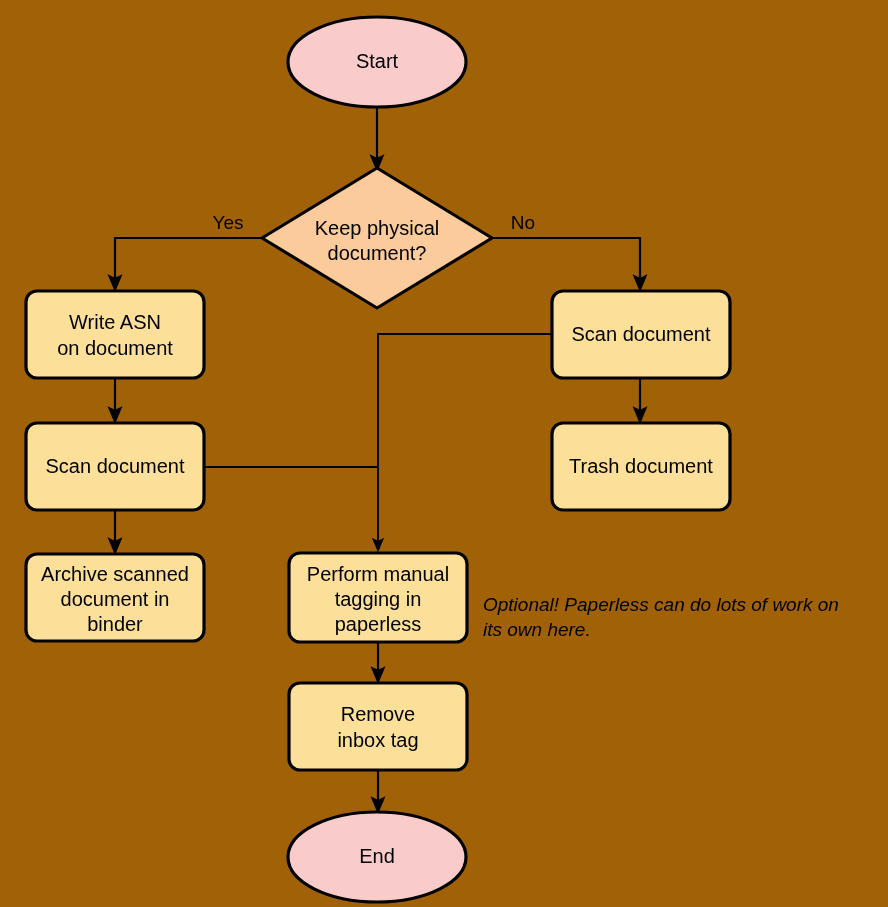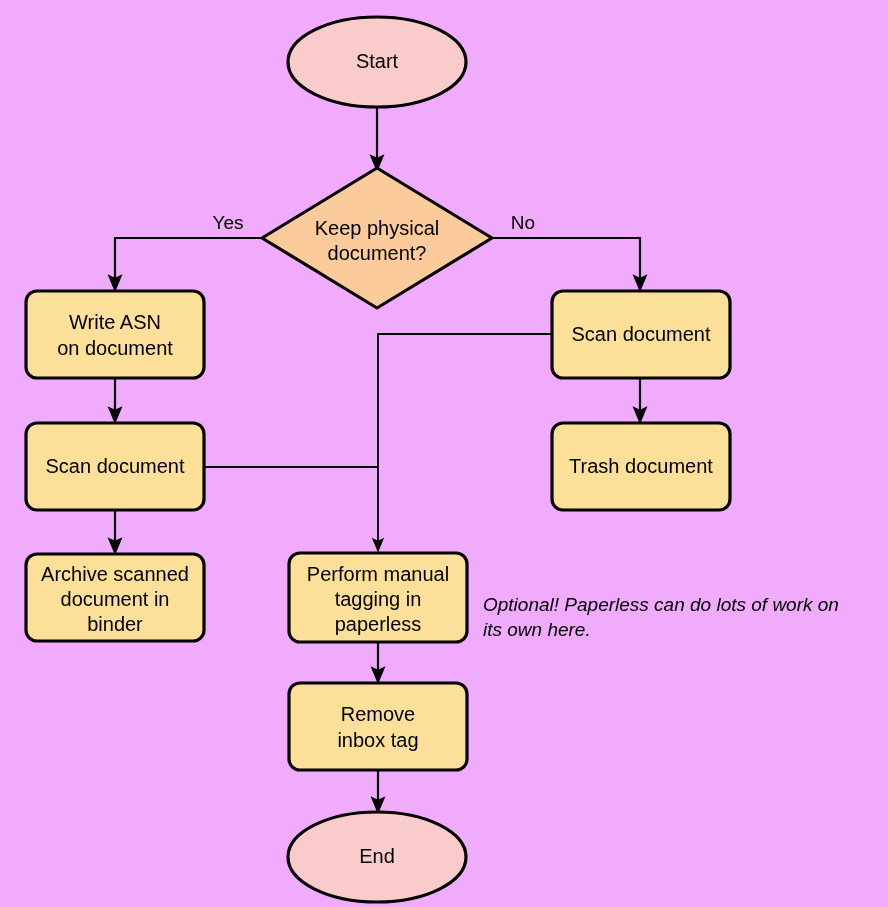--- a/index.html
+++ b/index.html
@@ -7,21 +7,21 @@
     padding: 0;
     background: #ffffff;
   }
   body {
     font-family: "Liberation Sans", sans-serif;
   }
   #canvas {
     position: relative;
     width: 888px;
     height: 907px;
-    background: #f0abfc;
+    background: #a16207;
     overflow: hidden;
   }
   #flow-svg {
     position: absolute;
     top: 0;
     left: 0;
     width: 888px;
     height: 907px;
   }
   .node-text {

